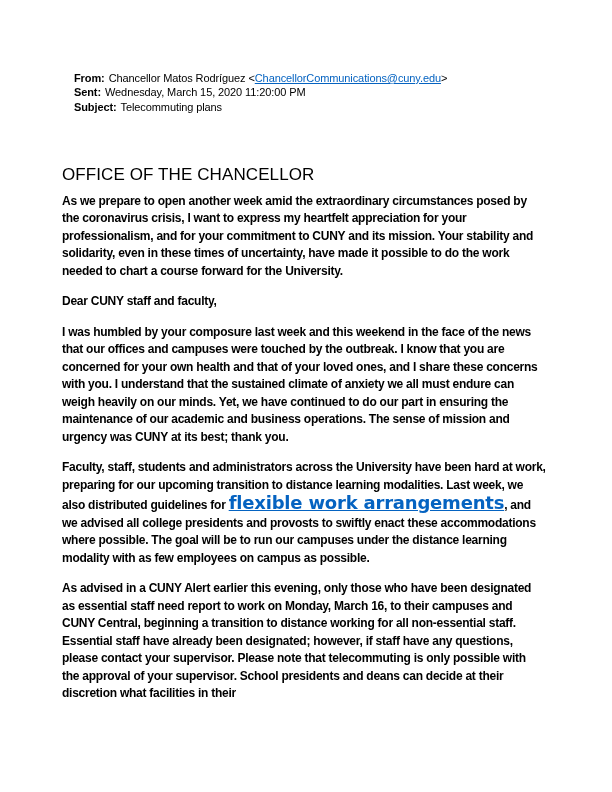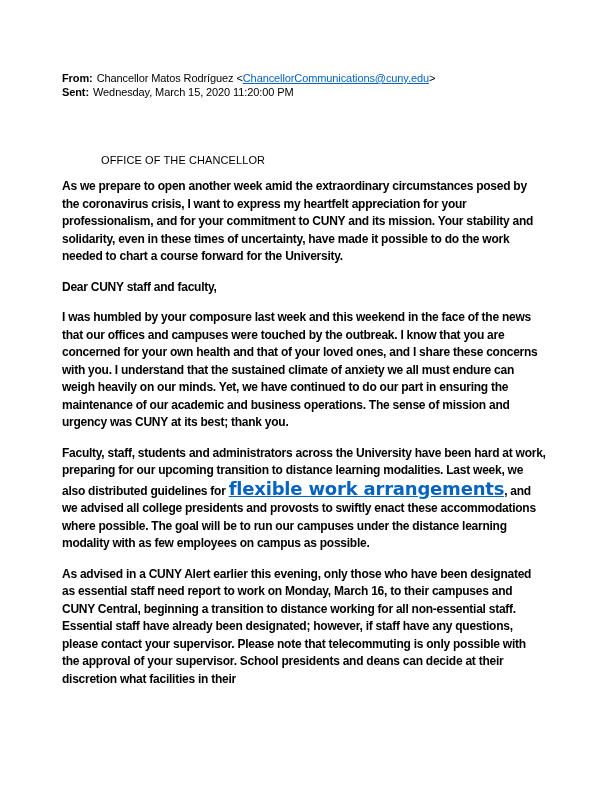--- a/index.html
+++ b/index.html
@@ -17,34 +17,33 @@
     padding: 71px 64px 0 62px;
   }
   
   .headers {
     font-size: 11px;
     line-height: 14.4px;
     letter-spacing: -0.1px;
     font-weight: 500;
   }
   .hline { white-space: nowrap; }
-  .hlabel { font-weight: 700; margin-right: 4px; }
+  .hlabel { font-weight: 700; margin-right: 4px; margin-left: 12px; }
   a.link {
     color: #0563C1;
     text-decoration: underline;
     cursor: pointer;
   }
   
   .office {
     margin-top: 52px;
-    font-size: 11px;
+    font-size: 17px;
     line-height: 17.5px;
     letter-spacing: 0.1px;
     font-weight: 400;
-    margin-left: 39px;
   }
   .bodytext {
     margin-top: 9px;
   }
   .bodytext p {
     margin: 0 0 13px 0;
     font-weight: 700;
     font-size: 12px;
     line-height: 17.5px;
     letter-spacing: -0.25px;
@@ -62,20 +61,23 @@
 
 <div class="page">
 
   <div class="headers">
     <div class="hline">
       <span class="hlabel">From:</span><span>Chancellor Matos Rodríguez &lt;</span><a class="link">ChancellorCommunications@cuny.edu</a><span>&gt;</span>
     </div>
     <div class="hline">
       <span class="hlabel">Sent:</span><span>Wednesday, March 15, 2020 11:20:00 PM</span>
     </div>
+    <div class="hline">
+      <span class="hlabel">Subject:</span><span>Telecommuting plans</span>
+    </div>
   </div>
 
   <div class="office">OFFICE OF THE CHANCELLOR</div>
 
   <div class="bodytext">
     <p>As we prepare to open another week amid the extraordinary circumstances posed by the coronavirus crisis, I want to express my heartfelt appreciation for your professionalism, and for your commitment to CUNY and its mission. Your stability and solidarity, even in these times of uncertainty, have made it possible to do the work needed to chart a course forward for the University.</p>
     <p>Dear CUNY staff and faculty,</p>
     <p>I was humbled by your composure last week and this weekend in the face of the news that our offices and campuses were touched by the outbreak. I know that you are concerned for your own health and that of your loved ones, and I share these concerns with you. I understand that the sustained climate of anxiety we all must endure can weigh heavily on our minds. Yet, we have continued to do our part in ensuring the maintenance of our academic and business operations. The sense of mission and urgency was CUNY at its best; thank you.</p>
     <p><span>Faculty, staff, students and administrators across the University have been hard at work, preparing for our upcoming transition to distance learning modalities. Last week, we also distributed guidelines for </span><a class="link flex-link">flexible work arrangements</a><span>, and we advised all college presidents and provosts to swiftly enact these accommodations where possible. The goal will be to run our campuses under the distance learning modality with as few employees on campus as possible.</span></p>
     <p>As advised in a CUNY Alert earlier this evening, only those who have been designated as essential staff need report to work on Monday, March 16, to their campuses and CUNY Central, beginning a transition to distance working for all non-essential staff. Essential staff have already been designated; however, if staff have any questions, please contact your supervisor. Please note that telecommuting is only possible with the approval of your supervisor. School presidents and deans can decide at their discretion what facilities in their</p>

